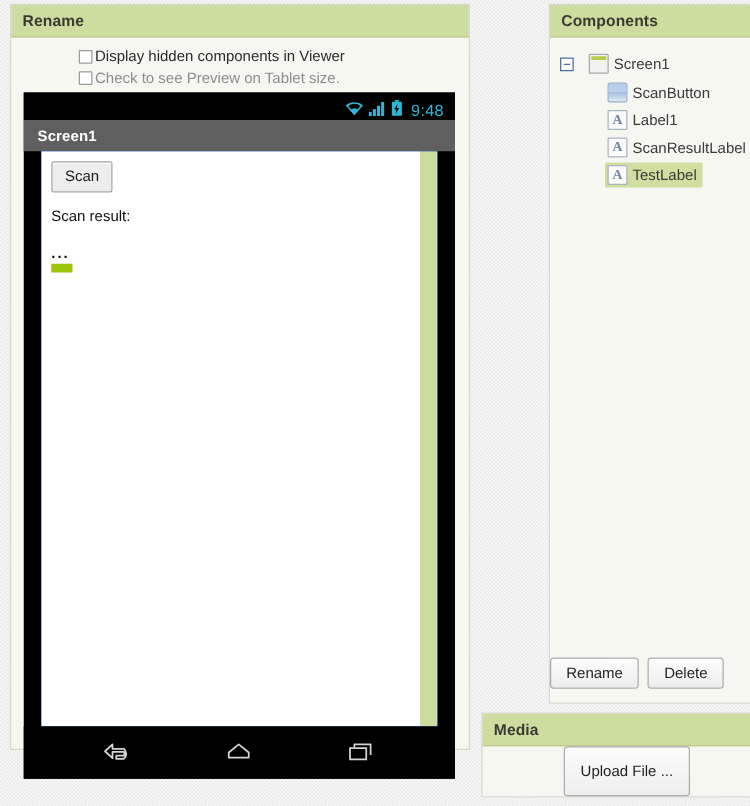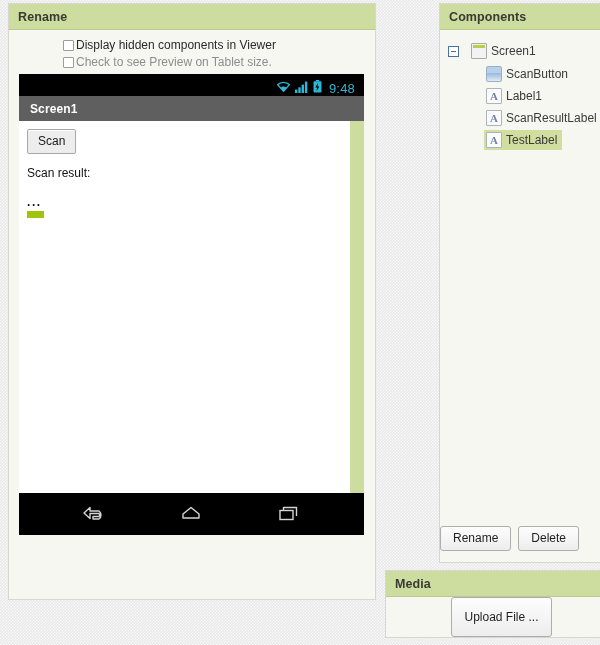--- a/index.html
+++ b/index.html
@@ -113,23 +113,23 @@
     box-sizing: border-box;
   }
   #phone-title-text {
     color: #ffffff;
     font-size: 12px;
     font-weight: bold;
     letter-spacing: 0.1px;
   }
   #phone-canvas-wrap {
     position: relative;
-    height: 372px;
+    height: 460px;
     background: #3b82f6;
-    margin: 0 0;
+    margin: 0 14px;
     overflow: hidden;
   }
   #phone-canvas {
     position: absolute;
     left: 0; top: 0; right: 14px; bottom: 0;
     background: #ffffff;
     padding: 8px 0 0 8px;
     box-sizing: border-box;
   }
   #phone-scroll-indicator {

